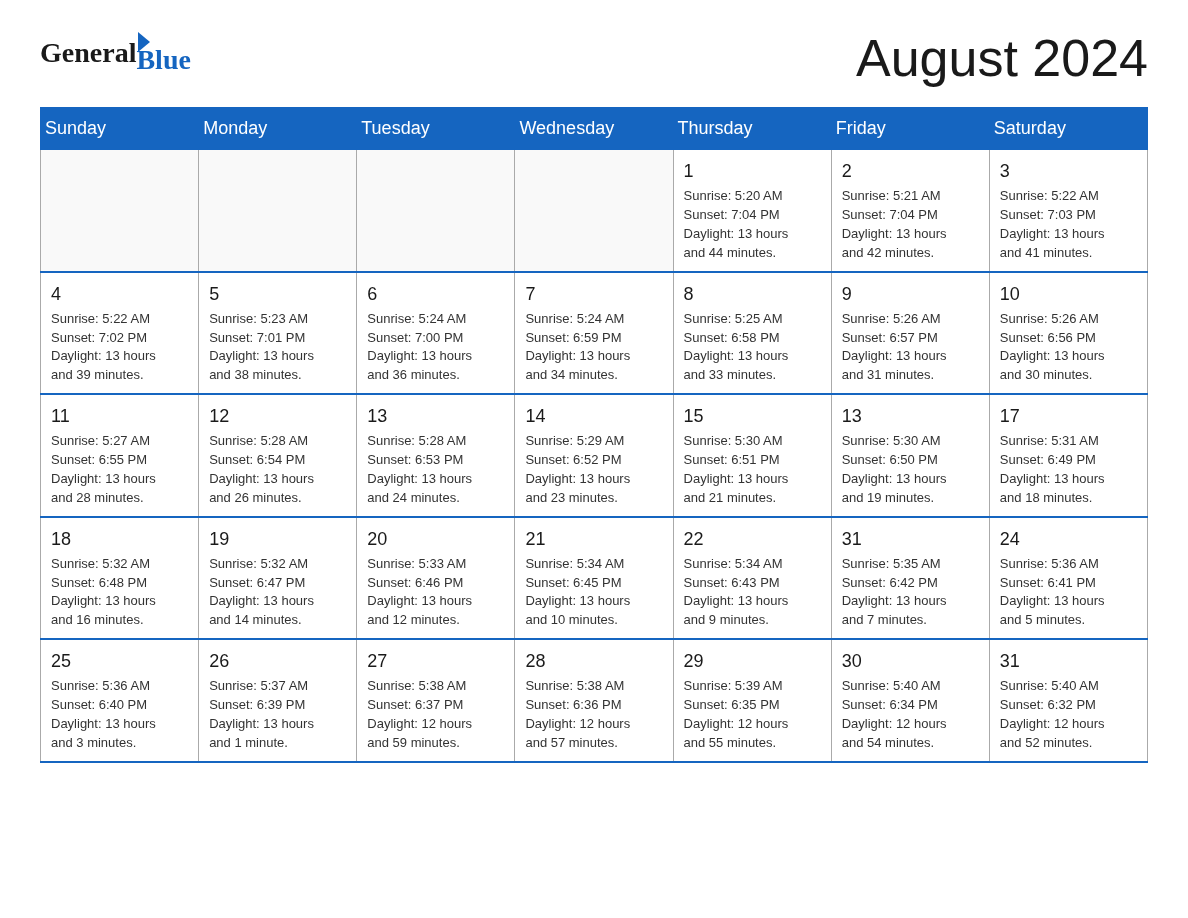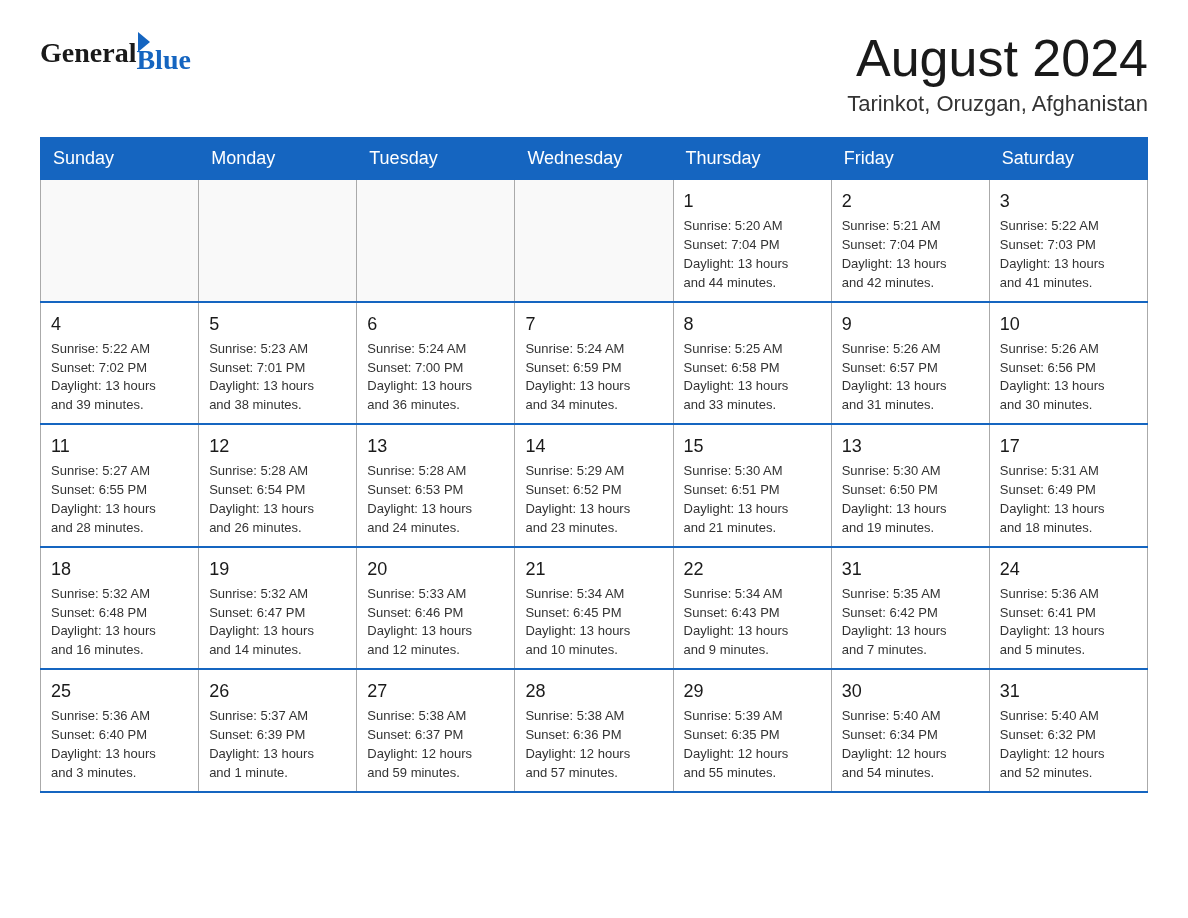--- a/index.html
+++ b/index.html
@@ -35,21 +35,21 @@
     .logo-arrow {
       width: 0;
       height: 0;
       border-left: 12px solid #1565c0;
       border-top: 10px solid transparent;
       border-bottom: 10px solid transparent;
       margin-left: 2px;
       margin-top: 2px;
     }
     .title-section {
-      text-align: right;
+      text-align: left;
       margin-left: 12px;
     }
     .month-title {
       font-size: 52px;
       font-weight: normal;
       color: #1a1a1a;
       line-height: 1.1;
     }
     .location {
       font-size: 22px;
@@ -59,21 +59,21 @@
     .calendar {
       width: 100%;
       border-collapse: collapse;
       border: 1px solid #999;
     }
     .calendar th {
       background-color: #1565c0;
       color: #ffffff;
       font-size: 18px;
       font-weight: normal;
-      padding: 10px 12px;
+      padding: 10px 4px;
       text-align: left;
       border: 1px solid #1565c0;
     }
     .calendar td {
       vertical-align: top;
       padding: 8px 10px;
       border: 1px solid #aaa;
       width: calc(100% / 7);
       min-height: 110px;
       font-size: 13px;
@@ -108,21 +108,20 @@
     <span class="logo-text-general">General</span>
     <div style="display:flex; flex-direction:column; align-items:flex-start;">
       <div style="display:flex; align-items:center;">
         <div class="logo-arrow"></div>
       </div>
       <span class="logo-text-blue" style="margin-top:-8px;">Blue</span>
     </div>
   </div>
   <div class="title-section">
     <div class="month-title">August 2024</div>
-    <div class="location">Tarinkot, Oruzgan, Afghanistan</div>
   </div>
 </div>
 
 <table class="calendar">
   <thead>
     <tr>
     <th>Sunday</th>
         <th>Monday</th>
         <th>Tuesday</th>
         <th>Wednesday</th>

